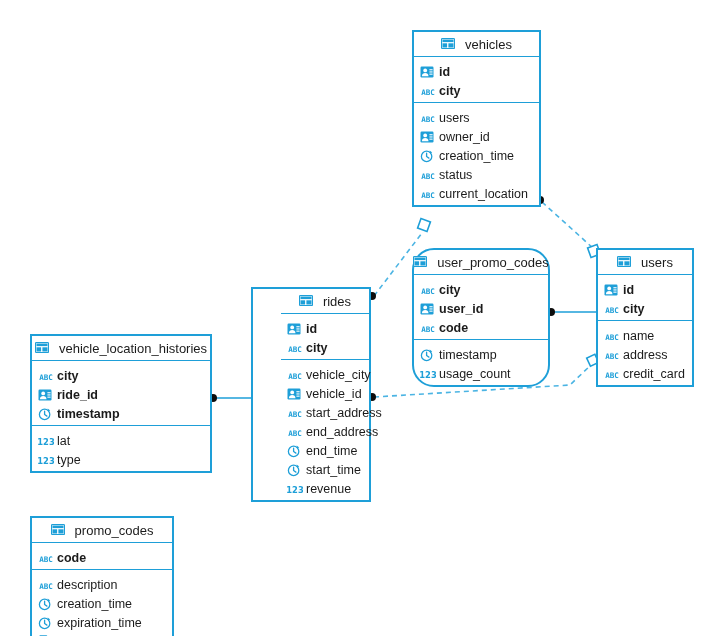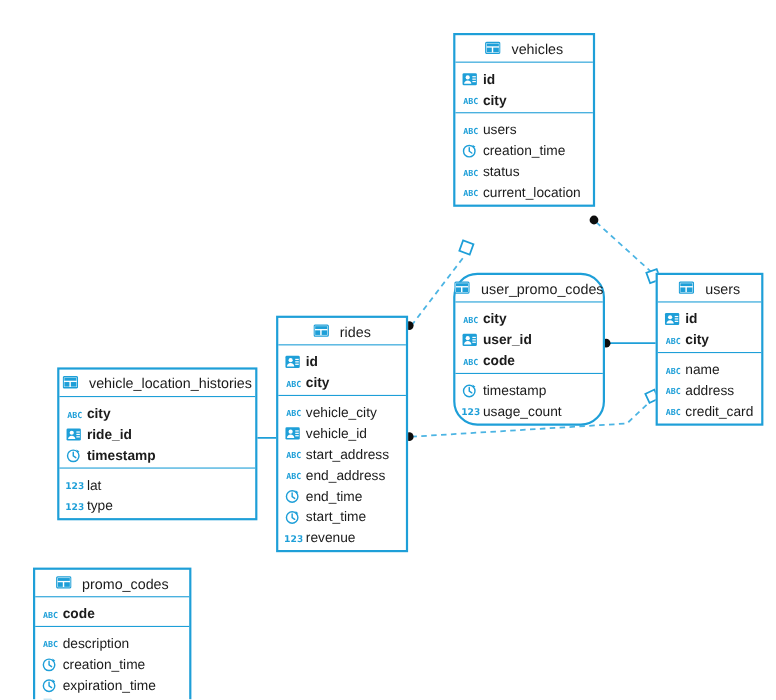--- a/index.html
+++ b/index.html
@@ -146,20 +146,33 @@
         </div>
       </div>
       <div class="field-group">
         <div class="field">
           <span class="ico">
             <svg width="16" height="14" viewBox="0 0 16 14">
               <text x="8" y="10.6" text-anchor="middle" font-family="DejaVu Sans Mono, monospace" font-size="7.6" font-weight="bold" fill="#1e9fd8">ABC</text>
             </svg>
           </span>
           <span class="field-label">users</span>
+        </div>
+        <div class="field">
+          <span class="ico">
+            <svg width="14" height="14" viewBox="0 0 14 14">
+              <rect x="0.5" y="1.5" width="13" height="11" rx="1.2" fill="#1e9fd8"></rect>
+              <circle cx="5.2" cy="5.4" r="1.9" fill="#ffffff"></circle>
+              <path d="M1.9 11.2c0-1.9 1.5-3.1 3.3-3.1s3.3 1.2 3.3 3.1z" fill="#ffffff"></path>
+              <rect x="9.4" y="4.2" width="3.2" height="1.1" fill="#ffffff"></rect>
+              <rect x="9.4" y="6.4" width="3.2" height="1.1" fill="#ffffff"></rect>
+              <rect x="9.4" y="8.6" width="3.2" height="1.1" fill="#ffffff"></rect>
+            </svg>
+          </span>
+          <span class="field-label">owner_id</span>
         </div>
         <div class="field">
           <span class="ico">
             <svg width="14" height="14" viewBox="0 0 14 14">
               <circle cx="6.6" cy="7.4" r="5.2" fill="#ffffff" stroke="#1e9fd8" stroke-width="1.3"></circle>
               <path d="M6.6 4.2v3.3l2.3 1.6" stroke="#1e9fd8" stroke-width="1.3" fill="none" stroke-linecap="round"></path>
               <path d="M9.6 1.6l2.6 1.9-2.1 1.1z" fill="#1e9fd8"></path>
             </svg>
           </span>
           <span class="field-label">creation_time</span>
@@ -301,21 +314,21 @@
         <div class="field">
           <span class="ico">
             <svg width="16" height="14" viewBox="0 0 16 14">
               <text x="8" y="10.6" text-anchor="middle" font-family="DejaVu Sans Mono, monospace" font-size="7.6" font-weight="bold" fill="#1e9fd8">ABC</text>
             </svg>
           </span>
           <span class="field-label">credit_card</span>
         </div>
       </div>
     </div>
-    <div class="entity" style="left: 251px; top: 287px; width: 120px;">
+    <div class="entity" style="left: 251px; top: 287px; width: 120px; padding-left: 28px;">
       <div class="entity-header">
         <span class="ico">
           <svg width="14" height="14" viewBox="0 0 14 14">
             <rect x="0.5" y="1.5" width="13" height="10" rx="1" fill="#ffffff" stroke="#1e9fd8" stroke-width="1.2"></rect>
             <rect x="1.5" y="2.5" width="11" height="2.6" fill="#1e9fd8"></rect>
             <rect x="1.5" y="6.3" width="4.6" height="4.2" fill="#1e9fd8"></rect>
             <rect x="7.4" y="6.3" width="5.1" height="4.2" fill="#1e9fd8"></rect>
           </svg>
         </span>
         <span class="entity-title">rides</span>
@@ -404,21 +417,21 @@
         <div class="field">
           <span class="ico">
             <svg width="16" height="14" viewBox="0 0 16 14">
               <text x="8" y="10.6" text-anchor="middle" font-family="DejaVu Sans, sans-serif" font-size="8.4" font-weight="bold" fill="#1e9fd8">123</text>
             </svg>
           </span>
           <span class="field-label">revenue</span>
         </div>
       </div>
     </div>
-    <div class="entity" style="left: 30px; top: 334px; width: 182px; margin-left: 22px;">
+    <div class="entity" style="left: 30px; top: 334px; width: 182px;">
       <div class="entity-header">
         <span class="ico">
           <svg width="14" height="14" viewBox="0 0 14 14">
             <rect x="0.5" y="1.5" width="13" height="10" rx="1" fill="#ffffff" stroke="#1e9fd8" stroke-width="1.2"></rect>
             <rect x="1.5" y="2.5" width="11" height="2.6" fill="#1e9fd8"></rect>
             <rect x="1.5" y="6.3" width="4.6" height="4.2" fill="#1e9fd8"></rect>
             <rect x="7.4" y="6.3" width="5.1" height="4.2" fill="#1e9fd8"></rect>
           </svg>
         </span>
         <span class="entity-title">vehicle_location_histories</span>

